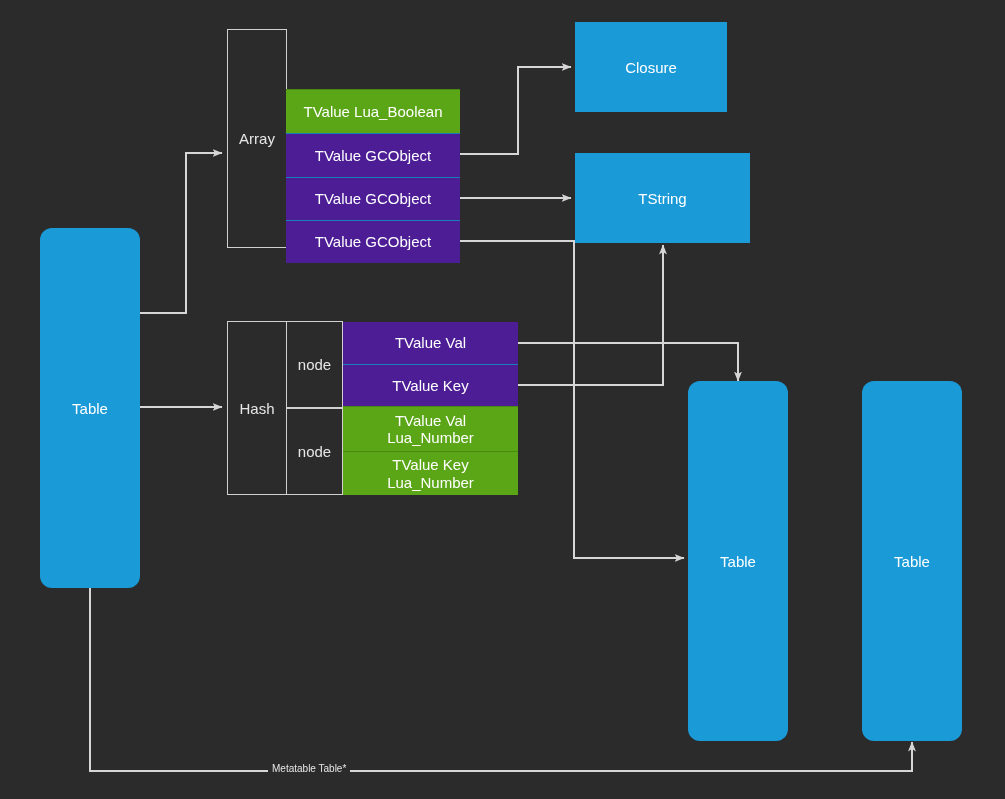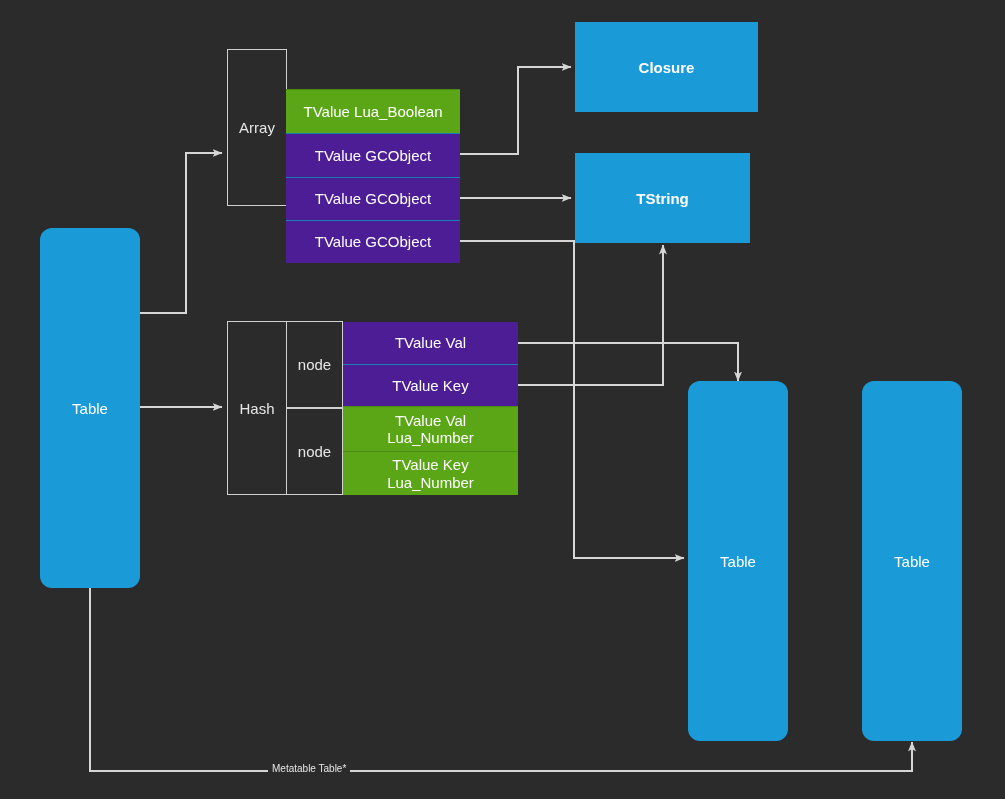--- a/index.html
+++ b/index.html
@@ -54,21 +54,21 @@
       <path d="M518,343 L738,343 L738,381"></path>
       <path d="M518,385 L663,385 L663,245"></path>
       <path d="M90,588 L90,771 L912,771 L912,742"></path>
     </g>
   </svg>
 
   <div class="node tbl" style="left:40px;top:228px;width:100px;height:360px;">
     <span>Table</span>
   </div>
 
-  <div class="node bracket" style="left:227px;top:49px;width:60px;height:157px;text-align:right;">
+  <div class="node bracket" style="left:227px;top:29px;width:60px;height:219px;text-align:right;">
     <span>Array</span>
   </div>
 
   <div class="node cell green" style="left:286px;top:89px;width:174px;height:44px;text-align:right;">
     <span>TValue Lua_Boolean</span>
   </div>
   <div class="node cell blue" style="left:286px;top:133px;width:174px;height:44px;">
     <span>TValue GCObject</span>
   </div>
   <div class="node cell blue" style="left:286px;top:177px;width:174px;height:43px;">
@@ -97,25 +97,25 @@
   </div>
   <div class="node cell green two-line" style="left:343px;top:406px;width:175px;height:45px;">
     <span>TValue Val</span>
     <span>Lua_Number</span>
   </div>
   <div class="node cell green two-line" style="left:343px;top:451px;width:175px;height:44px;">
     <span>TValue Key</span>
     <span>Lua_Number</span>
   </div>
 
-  <div class="node rect-blue" style="left:575px;top:22px;width:183px;height:90px;font-weight:bold;">
+  <div class="node rect-blue" style="left:575px;top:22px;width:152px;height:90px;">
     <span>Closure</span>
   </div>
 
-  <div class="node rect-blue" style="left:575px;top:153px;width:175px;height:90px;font-weight:bold;">
+  <div class="node rect-blue" style="left:575px;top:153px;width:175px;height:90px;">
     <span>TString</span>
   </div>
 
   <div class="node tbl" style="left:688px;top:381px;width:100px;height:360px;">
     <span>Table</span>
   </div>
 
   <div class="node tbl" style="left:862px;top:381px;width:100px;height:360px;">
     <span>Table</span>
   </div>

